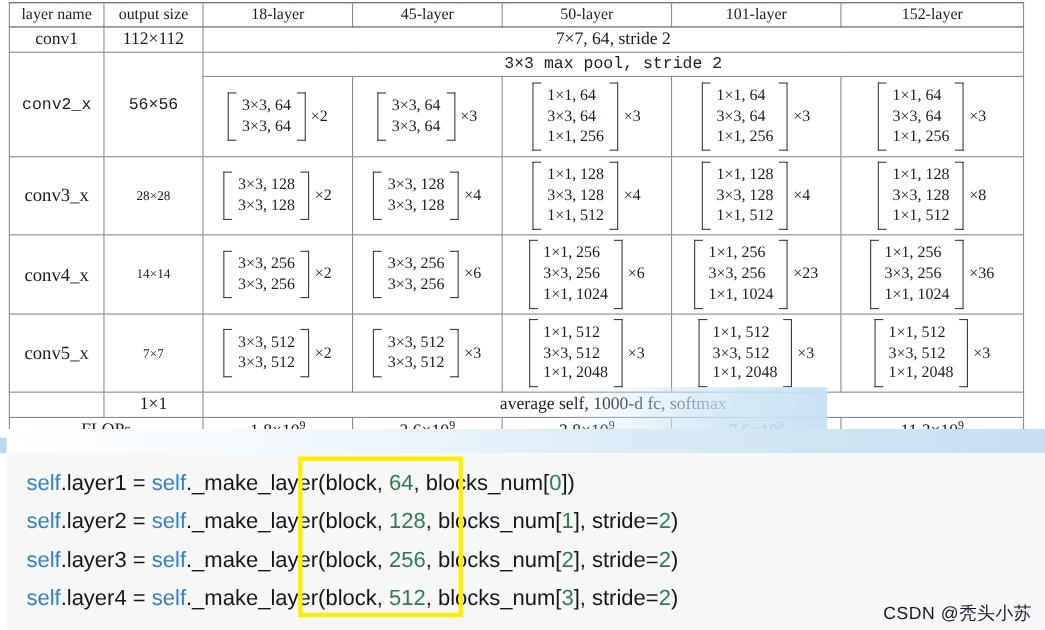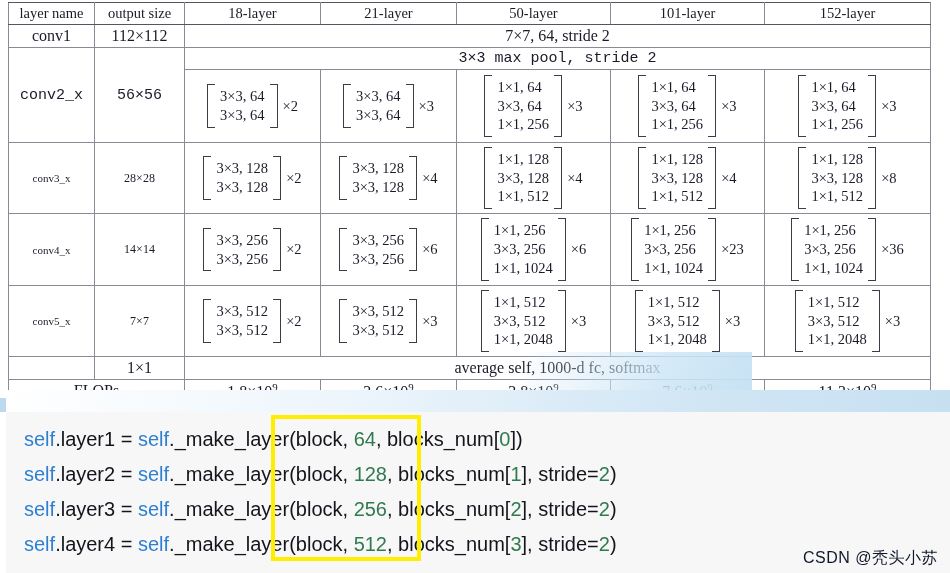--- a/index.html
+++ b/index.html
@@ -49,21 +49,21 @@
 
   tr.simple td {
     font-size: 16px;
     height: 22px;
   }
   tr.span-row td {
     font-size: 15px;
     height: 21px;
     font-family: Liberation Mono, monospace;
   }
-  .layername { font-size: 11px; }
+  .layername { font-size: 17px; }
   .outsize { font-size: 12px; }
 
   
   .blockcell {
     display: flex;
     align-items: center;
     justify-content: center;
     gap: 5px;
     height: 100%;
   }
@@ -181,21 +181,21 @@
         <col style="width:136px">
       <col style="width:154px">
         <col style="width:154px">
         <col style="width:166px">
     </colgroup>
     <tbody id="table-body">
         <tr class="hdr">
           <td>layer name</td>
           <td>output size</td>
           <td>18-layer</td>
-          <td>21-layer</td>
+          <td>45-layer</td>
           <td>50-layer</td>
           <td>101-layer</td>
           <td>152-layer</td>
         </tr>
         <tr class="simple">
           <td class="layername">conv1</td>
           <td class="outsize">112×112</td>
           <td colspan="5">7×7, 64, stride 2</td>
         </tr>
         <tr class="span-row">

